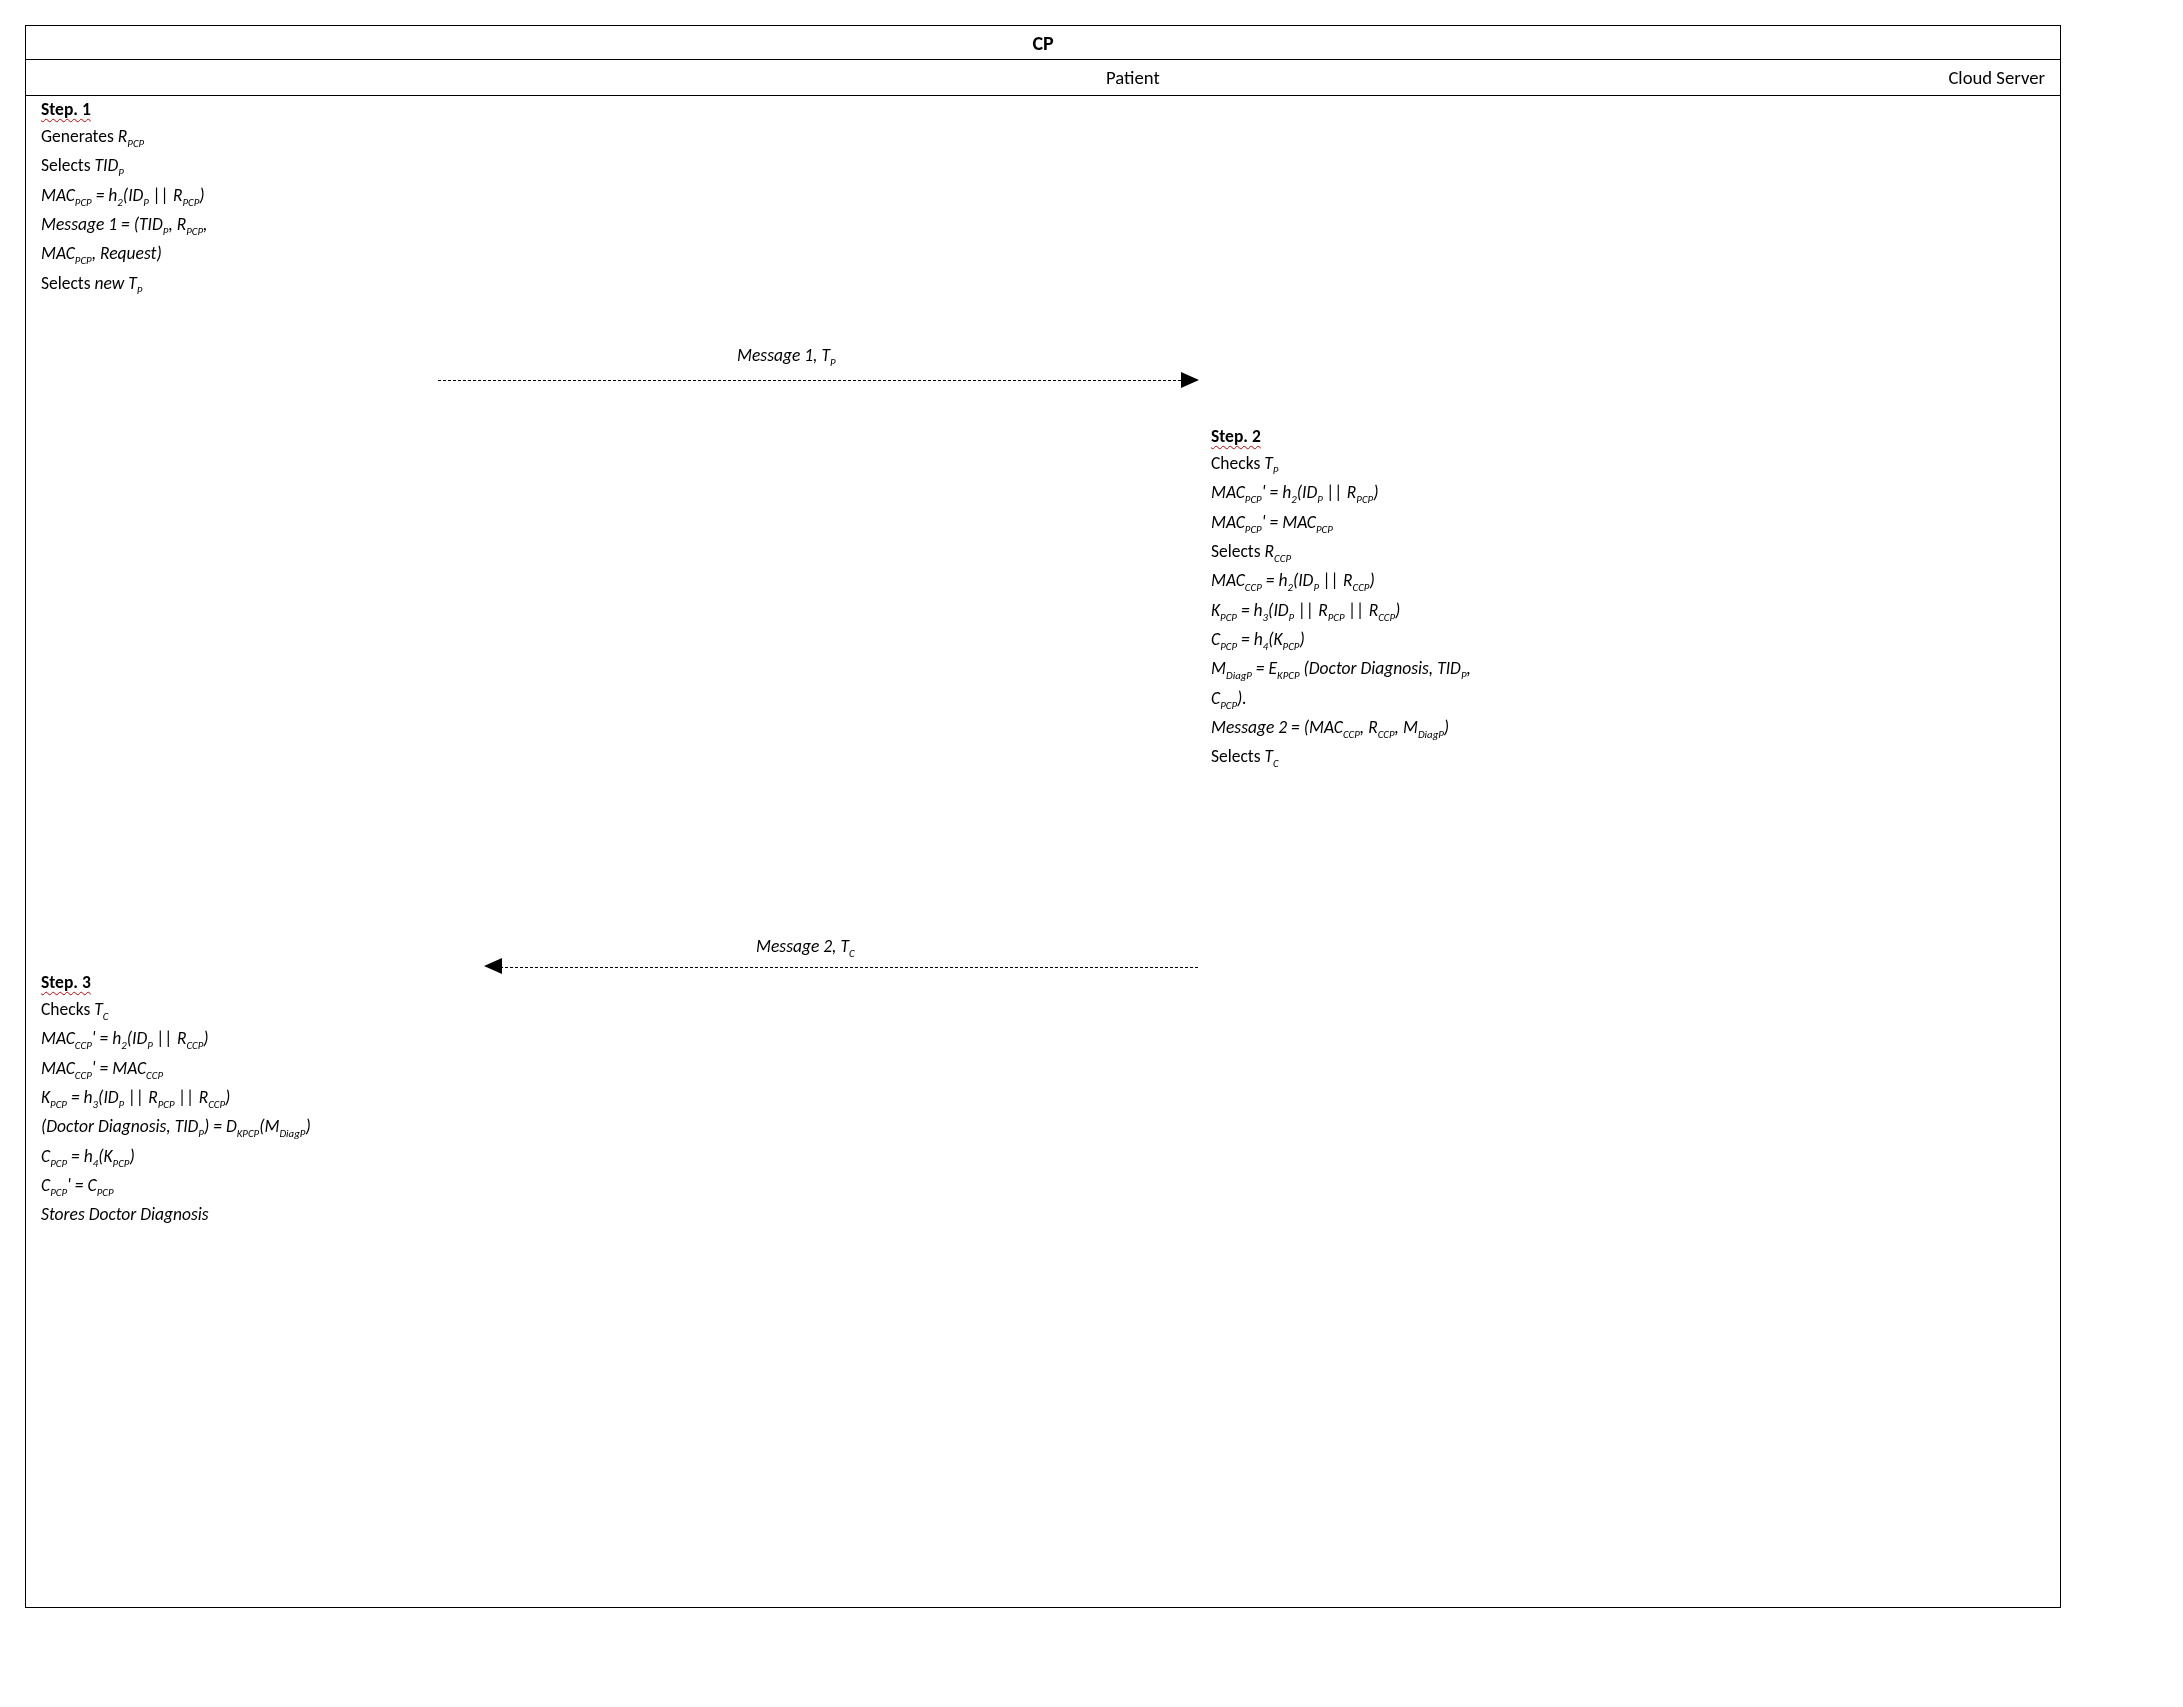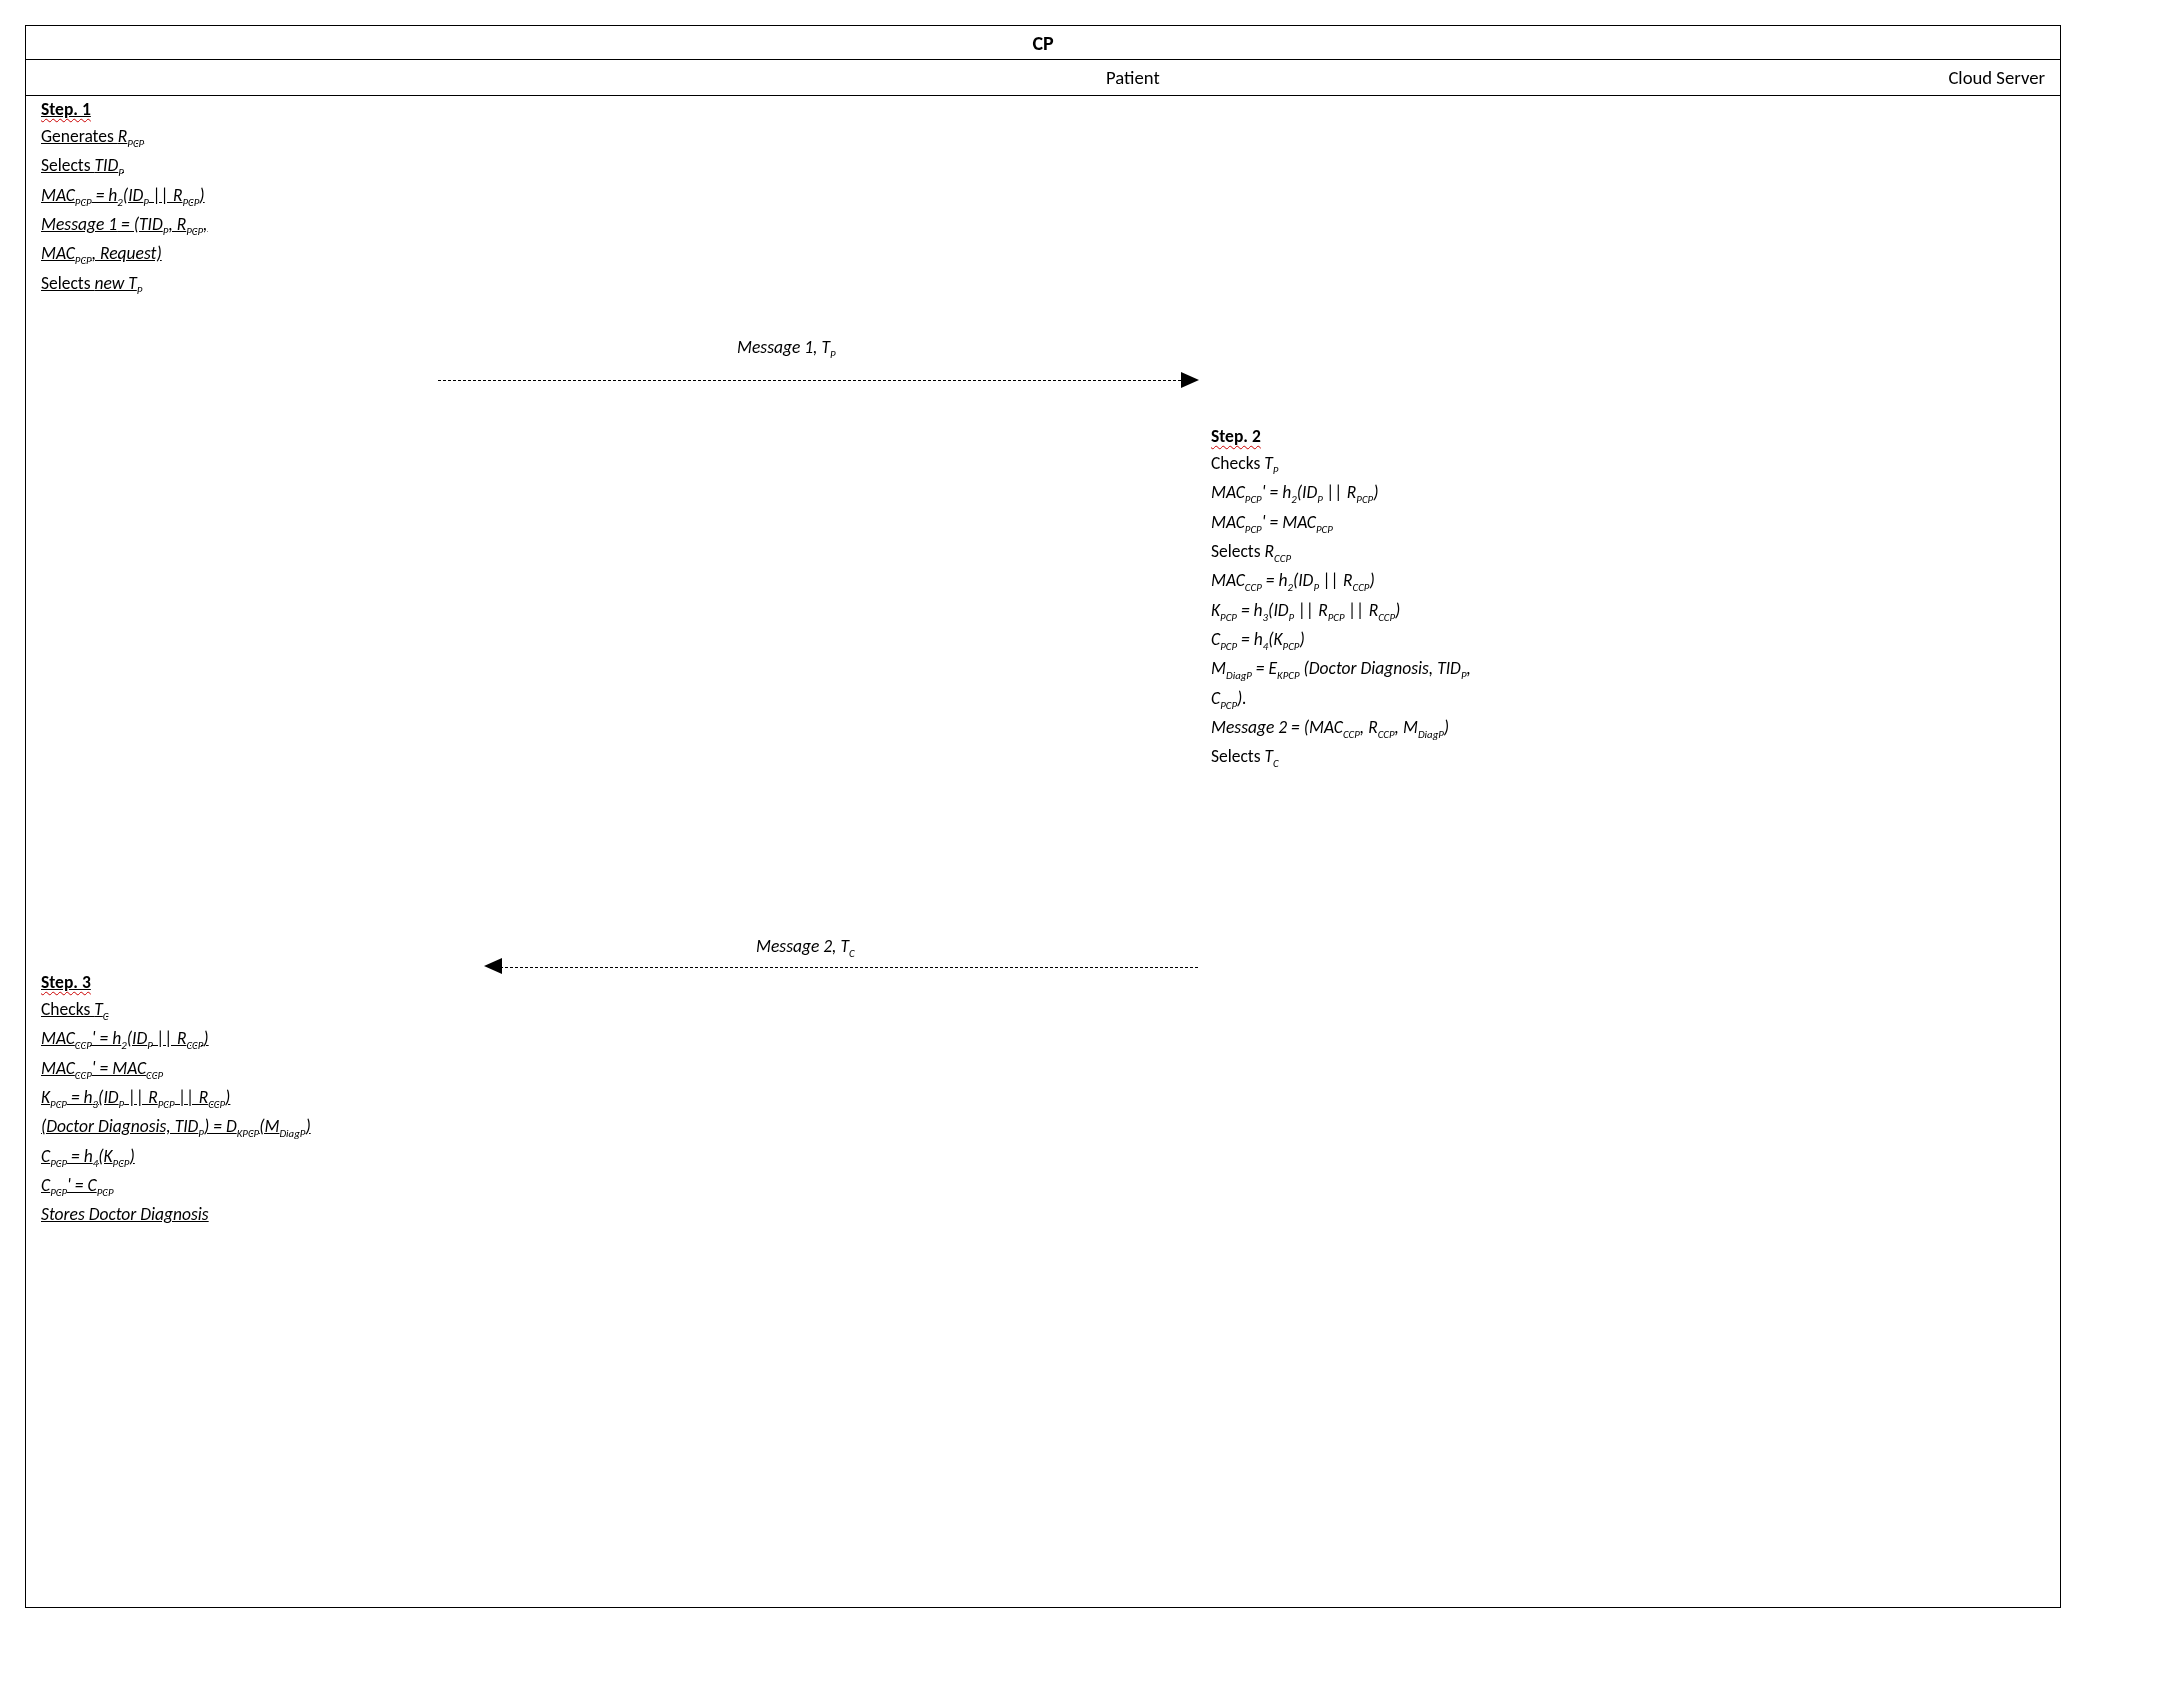--- a/index.html
+++ b/index.html
@@ -34,21 +34,21 @@
   .header-left { flex: 0 0 55%; }
   .header-right { flex: 1; }
   .body-row {
     position: relative;
     padding: 16px 15px 11.2px 15px;
     min-height: 1484px;
   }
   .col-left, .col-right {
     position: absolute;
   }
-  .col-left { left: 15px; width: 998px; text-decoration: underline; }
+  .col-left { left: 15px; width: 998px; }
   .col-right { left: 1185px; width: 923px; }
   .step1 { top: 0; }
   .step2 { top: 287px; margin-top: 40px; }
   .step3 { top: 873px; }
   .step-title {
     font-weight: 700;
     text-decoration: underline;
     text-decoration-color: #cc0000;
     text-decoration-style: wavy;
     text-decoration-thickness: 1.2px;
@@ -79,21 +79,21 @@
     border-bottom: 8.7px solid transparent;
     border-left: 18.7px solid #000;
   }
   .arrow-head-left {
     border-top: 8.7px solid transparent;
     border-bottom: 8.7px solid transparent;
     border-right: 18.7px solid #000;
   }
   .arrow1 { top: 284px; left: 412px; width: 748px; }
   .arrow1-head { top: 276px; left: 1155px; }
-  .arrow1-label { top: 240px; left: 711px; }
+  .arrow1-label { top: 248px; left: 711px; }
   .arrow2 { top: 871px; left: 474px; width: 698px; }
   .arrow2-head { top: 862px; left: 458px; }
   .arrow2-label { top: 839px; left: 730px; }
 </style>
 </head>
 <body>
 
 <div class="outer">
   <div class="title-row"><span>CP</span></div>
 

